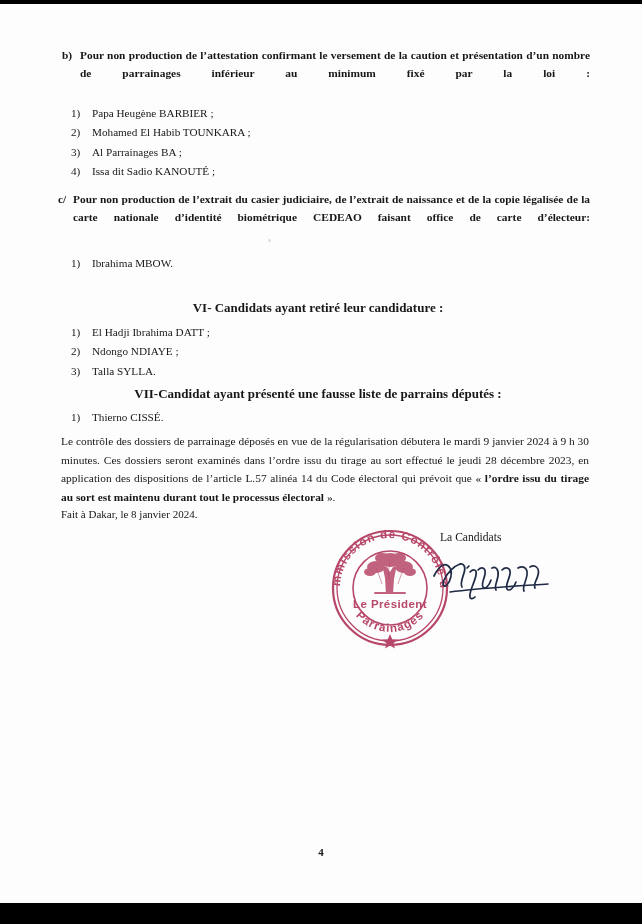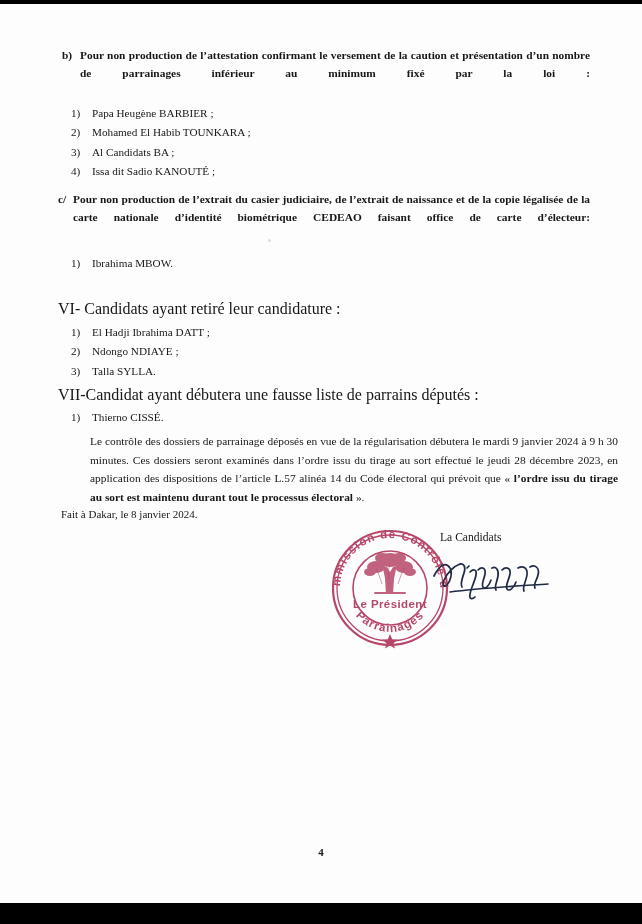--- a/index.html
+++ b/index.html
@@ -83,22 +83,23 @@
   ol.names li .num {
     flex: 0 0 auto;
     width: 21px;
     text-align: left;
   }
   ol.names li .nm {
     flex: 1 1 auto;
   }
 
   .heading {
-    font-size: 16px;
-    font-weight: normal;
+    font-size: 13px;
+    font-weight: bold;
+    text-align: center;
   }
 
   .body-para {
     font-size: 11.4px;
     line-height: 1.63;
     text-align: justify;
   }
   .body-para b {
     font-weight: bold;
   }
@@ -174,21 +175,21 @@
       <li>
         <span class="num">1)</span>
         <span class="nm">Papa Heugène BARBIER ;</span>
       </li>
       <li>
         <span class="num">2)</span>
         <span class="nm">Mohamed El Habib TOUNKARA ;</span>
       </li>
       <li>
         <span class="num">3)</span>
-        <span class="nm">Al Candidats BA ;</span>
+        <span class="nm">Al Parrainages BA ;</span>
       </li>
       <li>
         <span class="num">4)</span>
         <span class="nm">Issa dit Sadio KANOUTÉ ;</span>
       </li>
     </ol>
 
     <div class="block para-lettered" style="left:58px; top:186px; width:532px;">
       <span class="marker narrow">c/</span>
       <span class="body jfy">Pour non production de l’extrait du casier judiciaire, de l’extrait de naissance et de la copie légalisée de la carte nationale d’identité biométrique CEDEAO faisant office de carte d’électeur:</span>
@@ -213,30 +214,30 @@
       <li>
         <span class="num">2)</span>
         <span class="nm">Ndongo NDIAYE ;</span>
       </li>
       <li>
         <span class="num">3)</span>
         <span class="nm">Talla SYLLA.</span>
       </li>
     </ol>
 
-    <div class="block heading" style="left:58px; top:382px; width:520px;">VII-Candidat ayant débutera une fausse liste de parrains députés :</div>
+    <div class="block heading" style="left:58px; top:382px; width:520px;">VII-Candidat ayant présenté une fausse liste de parrains députés :</div>
 
     <ol class="names block" style="left:71px; top:404px; width:400px;">
       <li>
         <span class="num">1)</span>
         <span class="nm">Thierno CISSÉ.</span>
       </li>
     </ol>
 
-    <div class="block body-para" style="left:61px; top:428px; width:528px;margin-left:29px;">
+    <div class="block body-para" style="left:61px; top:428px; width:528px;">
       <span>Le contrôle des dossiers de parrainage déposés en vue de la régularisation débutera le mardi 9 janvier 2024 à 9 h 30 minutes. Ces dossiers seront examinés dans l’ordre issu du tirage au sort effectué le jeudi 28 décembre 2023, en application des dispositions de l’article L.57 alinéa 14 du Code électoral qui prévoit que « </span><b>l’ordre issu du tirage au sort est maintenu durant tout le processus électoral</b><span> ».</span>
     </div>
 
     <div class="block date-line" style="left:61px; top:504px; width:400px;">Fait à Dakar, le 8 janvier 2024.</div>
 
     <div class="stamp-wrap">
       <svg class="stamp-svg" viewBox="0 0 136 128" xmlns="http://www.w3.org/2000/svg">
         <defs>
           <path id="rimTop" d="M 18,66 A 50,50 0 0 1 118,66"></path>
           <path id="rimBot" d="M 24,66 A 44,44 0 0 0 112,66"></path>

